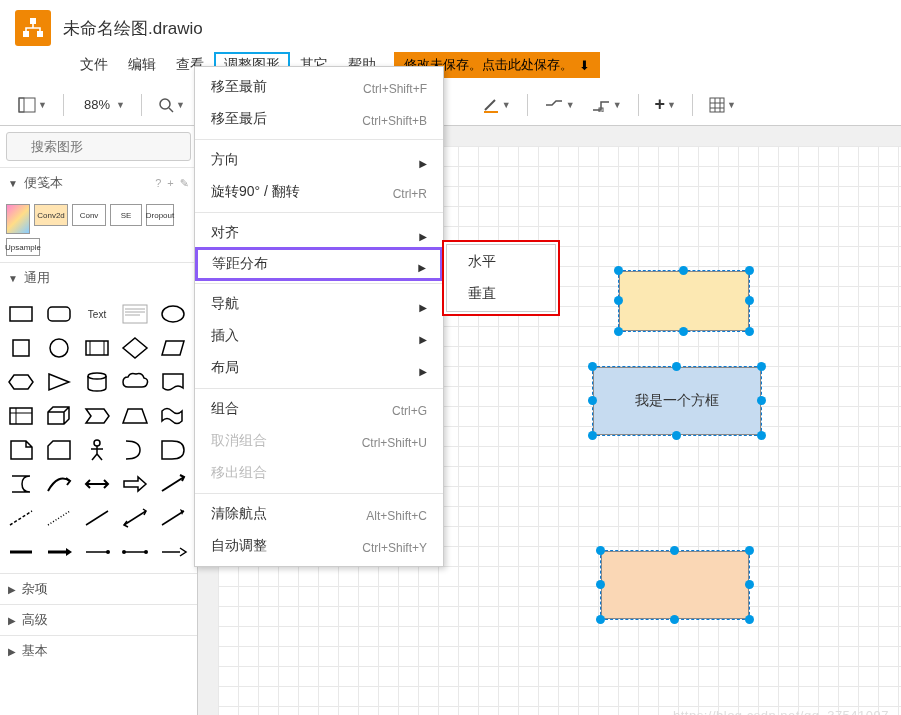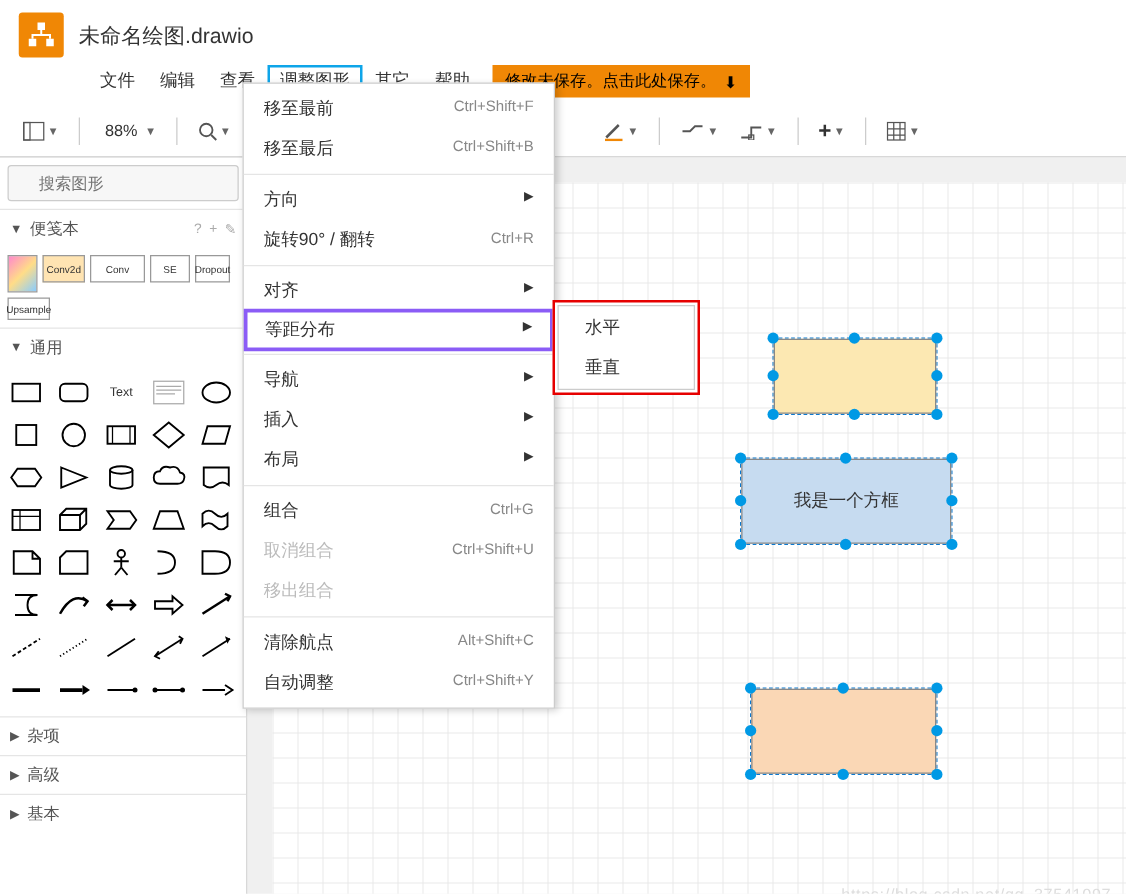--- a/index.html
+++ b/index.html
@@ -35,21 +35,21 @@
 
 .scratch { padding: 6px; display: flex; gap: 4px; flex-wrap: wrap; }
 .scratch-item { border: 1px solid #999; font-size: 8px; padding: 2px; display: flex; align-items: center; justify-content: center; }
 
 .canvas-area { flex: 1; position: relative; background: #f0f0f0; }
 .grid-bg { position: absolute; left: 20px; top: 20px; right: 0; bottom: 0; background: #fff;
   background-image: linear-gradient(#e8e8e8 1px, transparent 1px), linear-gradient(90deg, #e8e8e8 1px, transparent 1px);
   background-size: 20px 20px; }
 
 .dropdown-menu { position: absolute; left: 194px; top: 66px; width: 250px; background: #fff; border: 1px solid #ccc; box-shadow: 2px 2px 6px rgba(0,0,0,.2); z-index: 100; padding: 4px 0; }
-.dd-item { display: flex; align-items: flex-start; padding: 7px 16px; cursor: pointer; font-size: 14px; color: #333; }
+.dd-item { display: flex; align-items: flex-end; padding: 7px 16px; cursor: pointer; font-size: 14px; color: #333; }
 .dd-item.disabled { color: #bbb; }
 .dd-item .shortcut { margin-left: auto; font-size: 12px; color: #888; }
 .dd-item .sub-arrow { margin-left: auto; font-size: 10px; }
 .dd-item.highlighted { border: 3px solid #8b5cf6; margin: -2px 0; padding: 5px 14px; }
 .dd-sep { height: 1px; background: #e5e5e5; margin: 4px 0; }
 
 .submenu { position: absolute; left: 442px; top: 240px; width: 118px; background: #fff; border: 2px solid #e60000; z-index: 101; padding: 4px 0; }
 .submenu .dd-item { padding: 7px 24px; }
 .submenu::before { content: ''; position: absolute; inset: 2px; border: 1px solid #ccc; pointer-events: none; }
 
@@ -162,21 +162,21 @@
       <span>便笺本</span>
       <span class="palette-extra">
         <span>?</span>
         <span>+</span>
         <span>✎</span>
       </span>
     </div>
     <div class="scratch">
       <div class="scratch-item" style="width:24px;height:30px;background:linear-gradient(135deg,#f8c,#fd8,#8cf)"></div>
       <div class="scratch-item" style="width:34px;height:22px;background:#ffe4b2">Conv2d</div>
-      <div class="scratch-item" style="width:44px;height:22px">Conv</div>
+      <div class="scratch-item" style="width:34px;height:22px">Conv</div>
       <div class="scratch-item" style="width:32px;height:22px">SE</div>
       <div class="scratch-item" style="width:28px;height:22px">Dropout</div>
       <div class="scratch-item" style="width:34px;height:18px">Upsample</div>
     </div>
     <div class="palette-header">
       <span class="arrow">▼</span>
       <span>通用</span>
     </div>
     <div class="shapes-grid">
       <div class="shape-cell">

